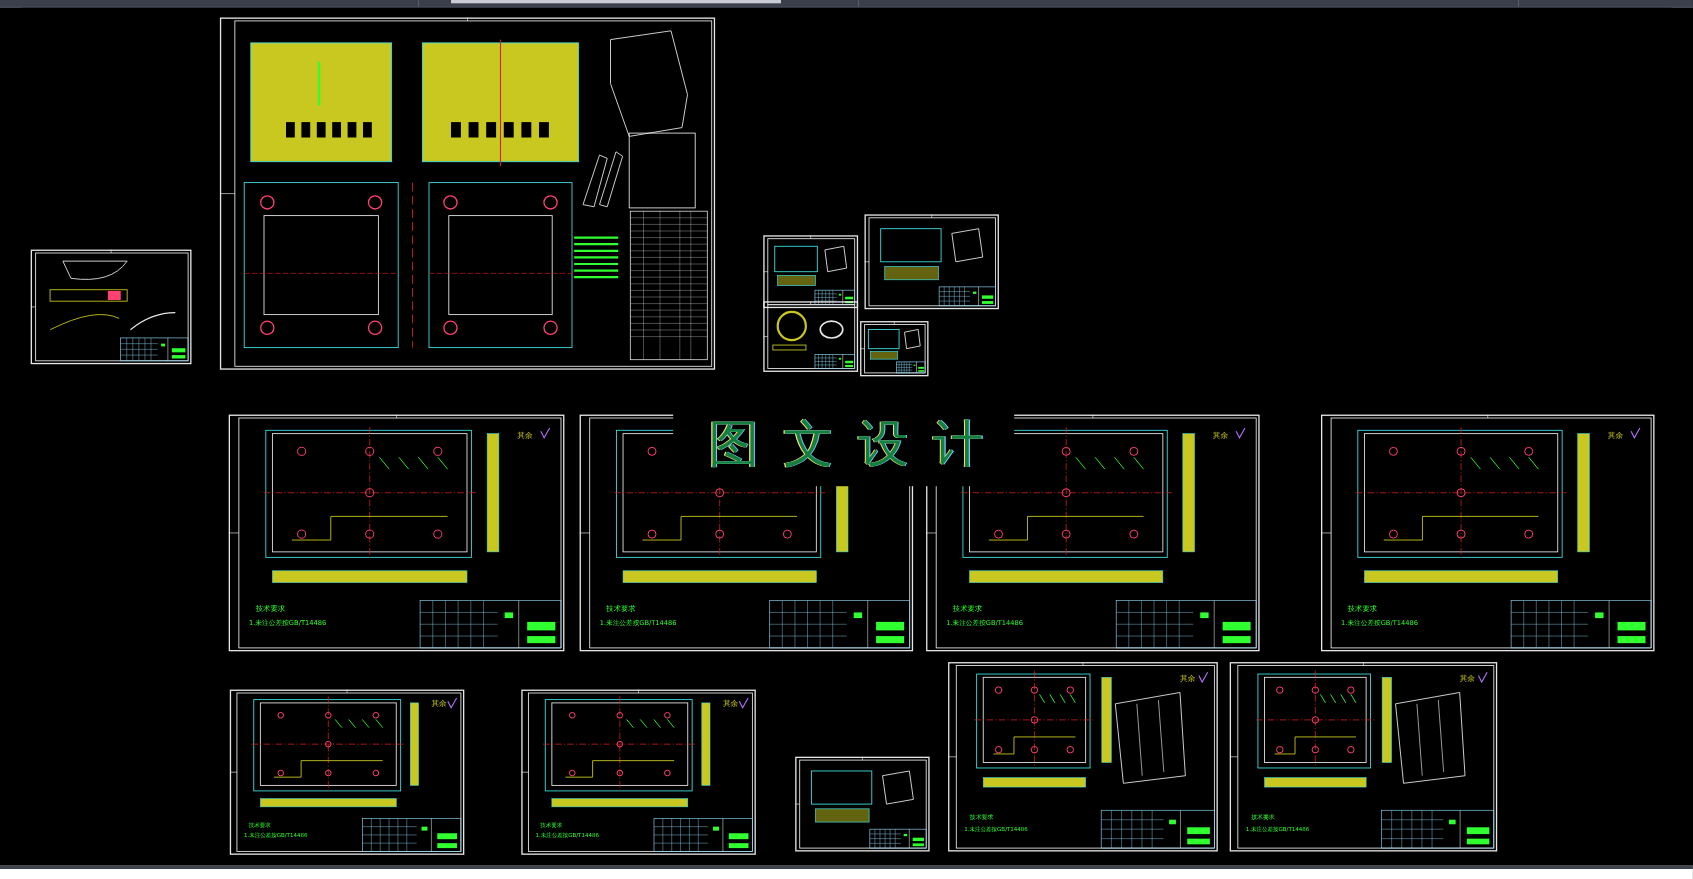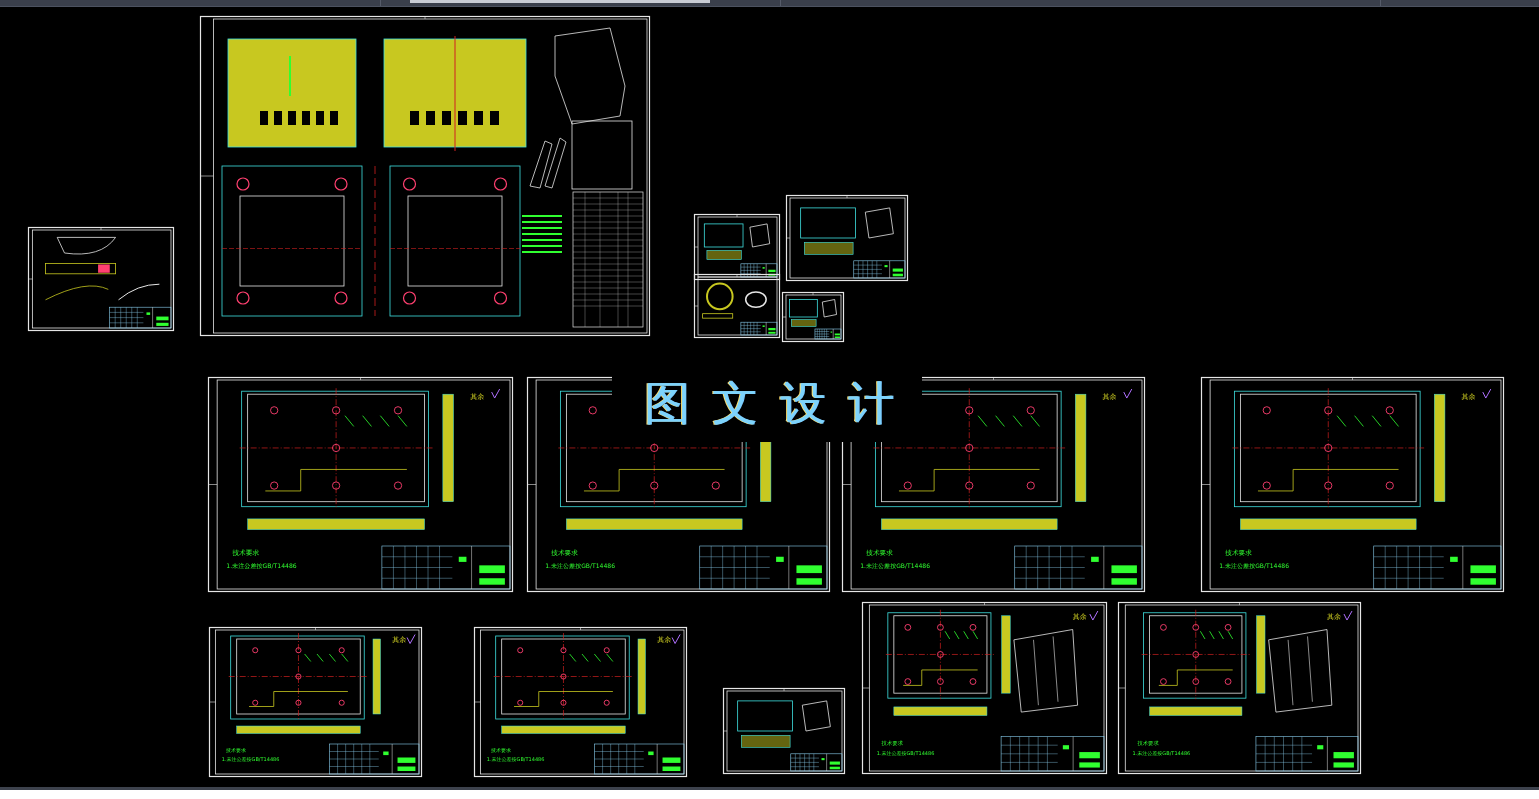--- a/index.html
+++ b/index.html
@@ -4,21 +4,21 @@
 <style>
   html,body{margin:0;padding:0;background:#000;}
   body{width:1539px;height:799px;position:relative;overflow:hidden;font-family:"DejaVu Sans",sans-serif;}
   .topbar{position:absolute;left:0;top:0;width:1539px;height:6px;background:#3a3f4b;border-bottom:1px solid #4c5260;}
   .topbar .seg{position:absolute;top:0;height:6px;border-right:1px solid #555b69;}
   .topbar .thumb{position:absolute;top:0;height:3px;background:#c9ccd4;}
   .botbar{position:absolute;left:0;top:787px;width:1539px;height:12px;background:#fff;border-top:3px solid #3d424d;}
   .canvas{position:absolute;left:0;top:7px;width:1539px;height:780px;background:#000;border-radius:20px;}
   .sheet{position:absolute;}
   .sheet svg{position:absolute;left:0;top:0;overflow:visible;}
-  .watermark{position:absolute;left:612px;top:372px;width:310px;height:70px;background:#000;color:#7dd3fc;
+  .watermark{position:absolute;left:612px;top:372px;width:310px;height:70px;background:#000;color:#15803d;
     font-family:"DejaVu Serif",serif;font-size:46px;letter-spacing:22px;line-height:62px;padding-left:32px;box-sizing:border-box;
     text-shadow:1px 0 0 #79c9ff,-1px 0 0 #ffe070;}
 </style>
 </head>
 <body>
 
 <div class="topbar">
   <div class="seg" style="left:0;width:380px"></div>
   <div class="seg" style="left:380px;width:400px"></div>
   <div class="thumb" style="left:410px;width:300px"></div>

